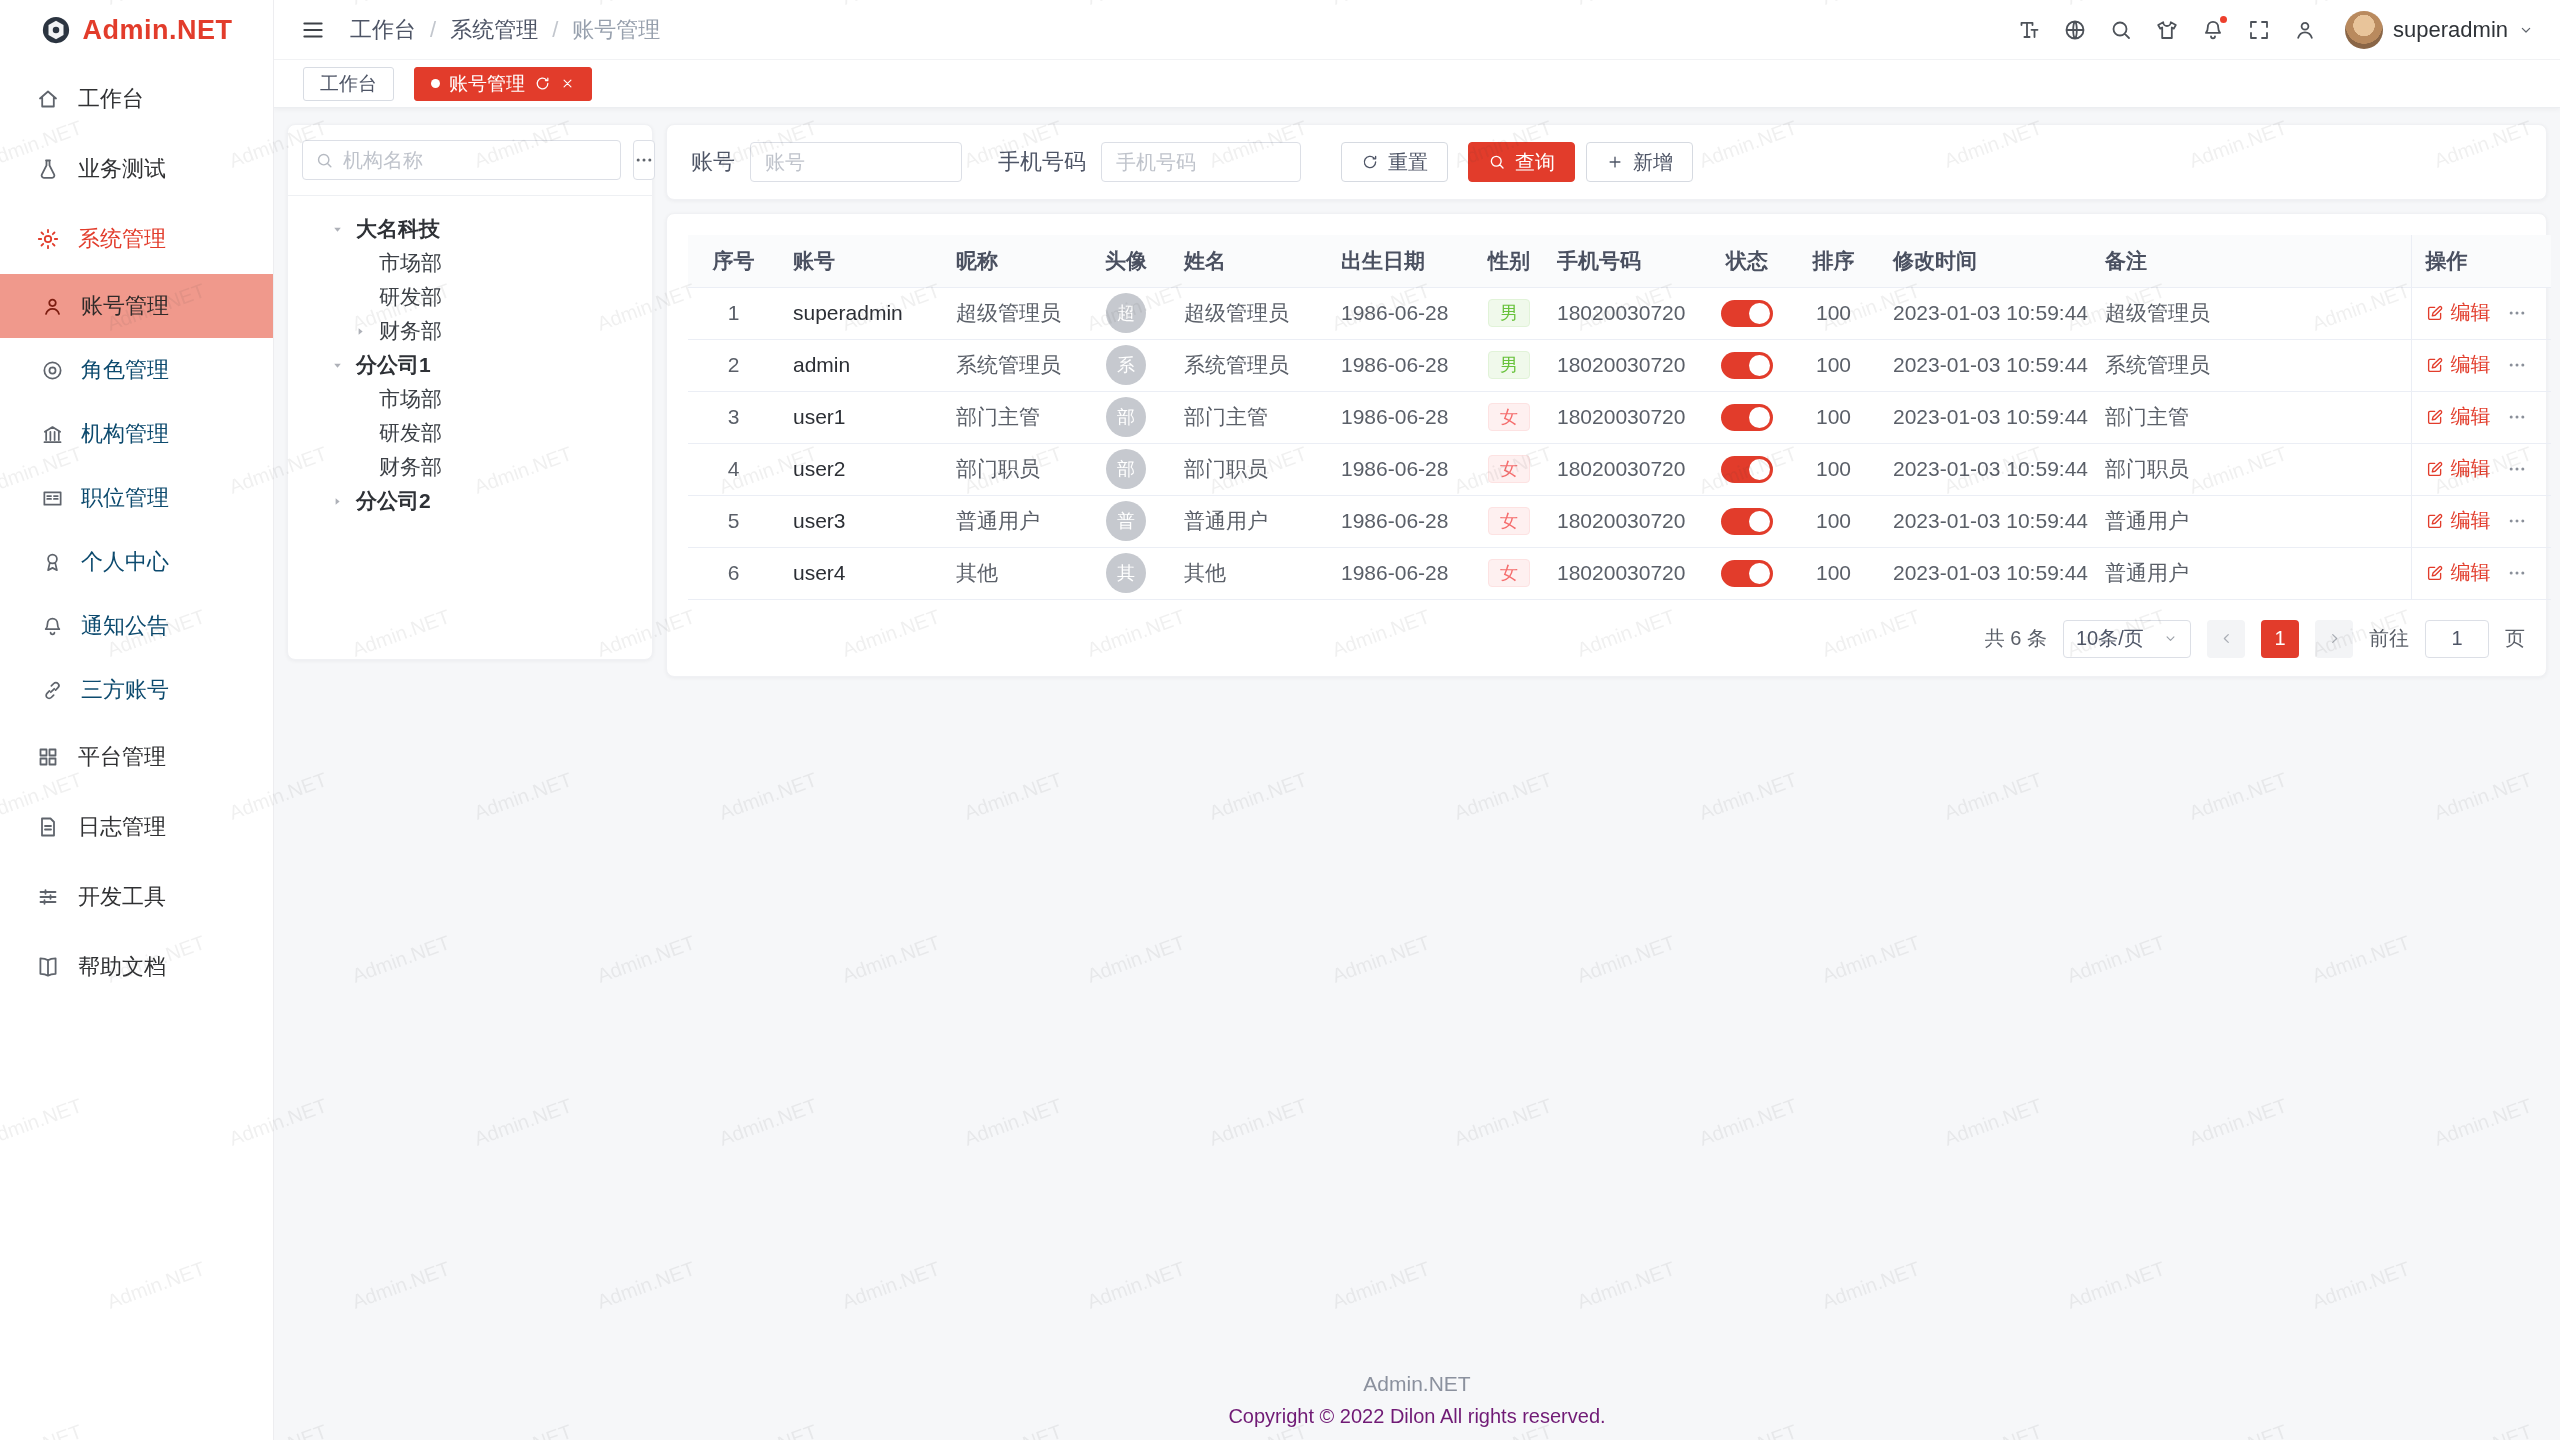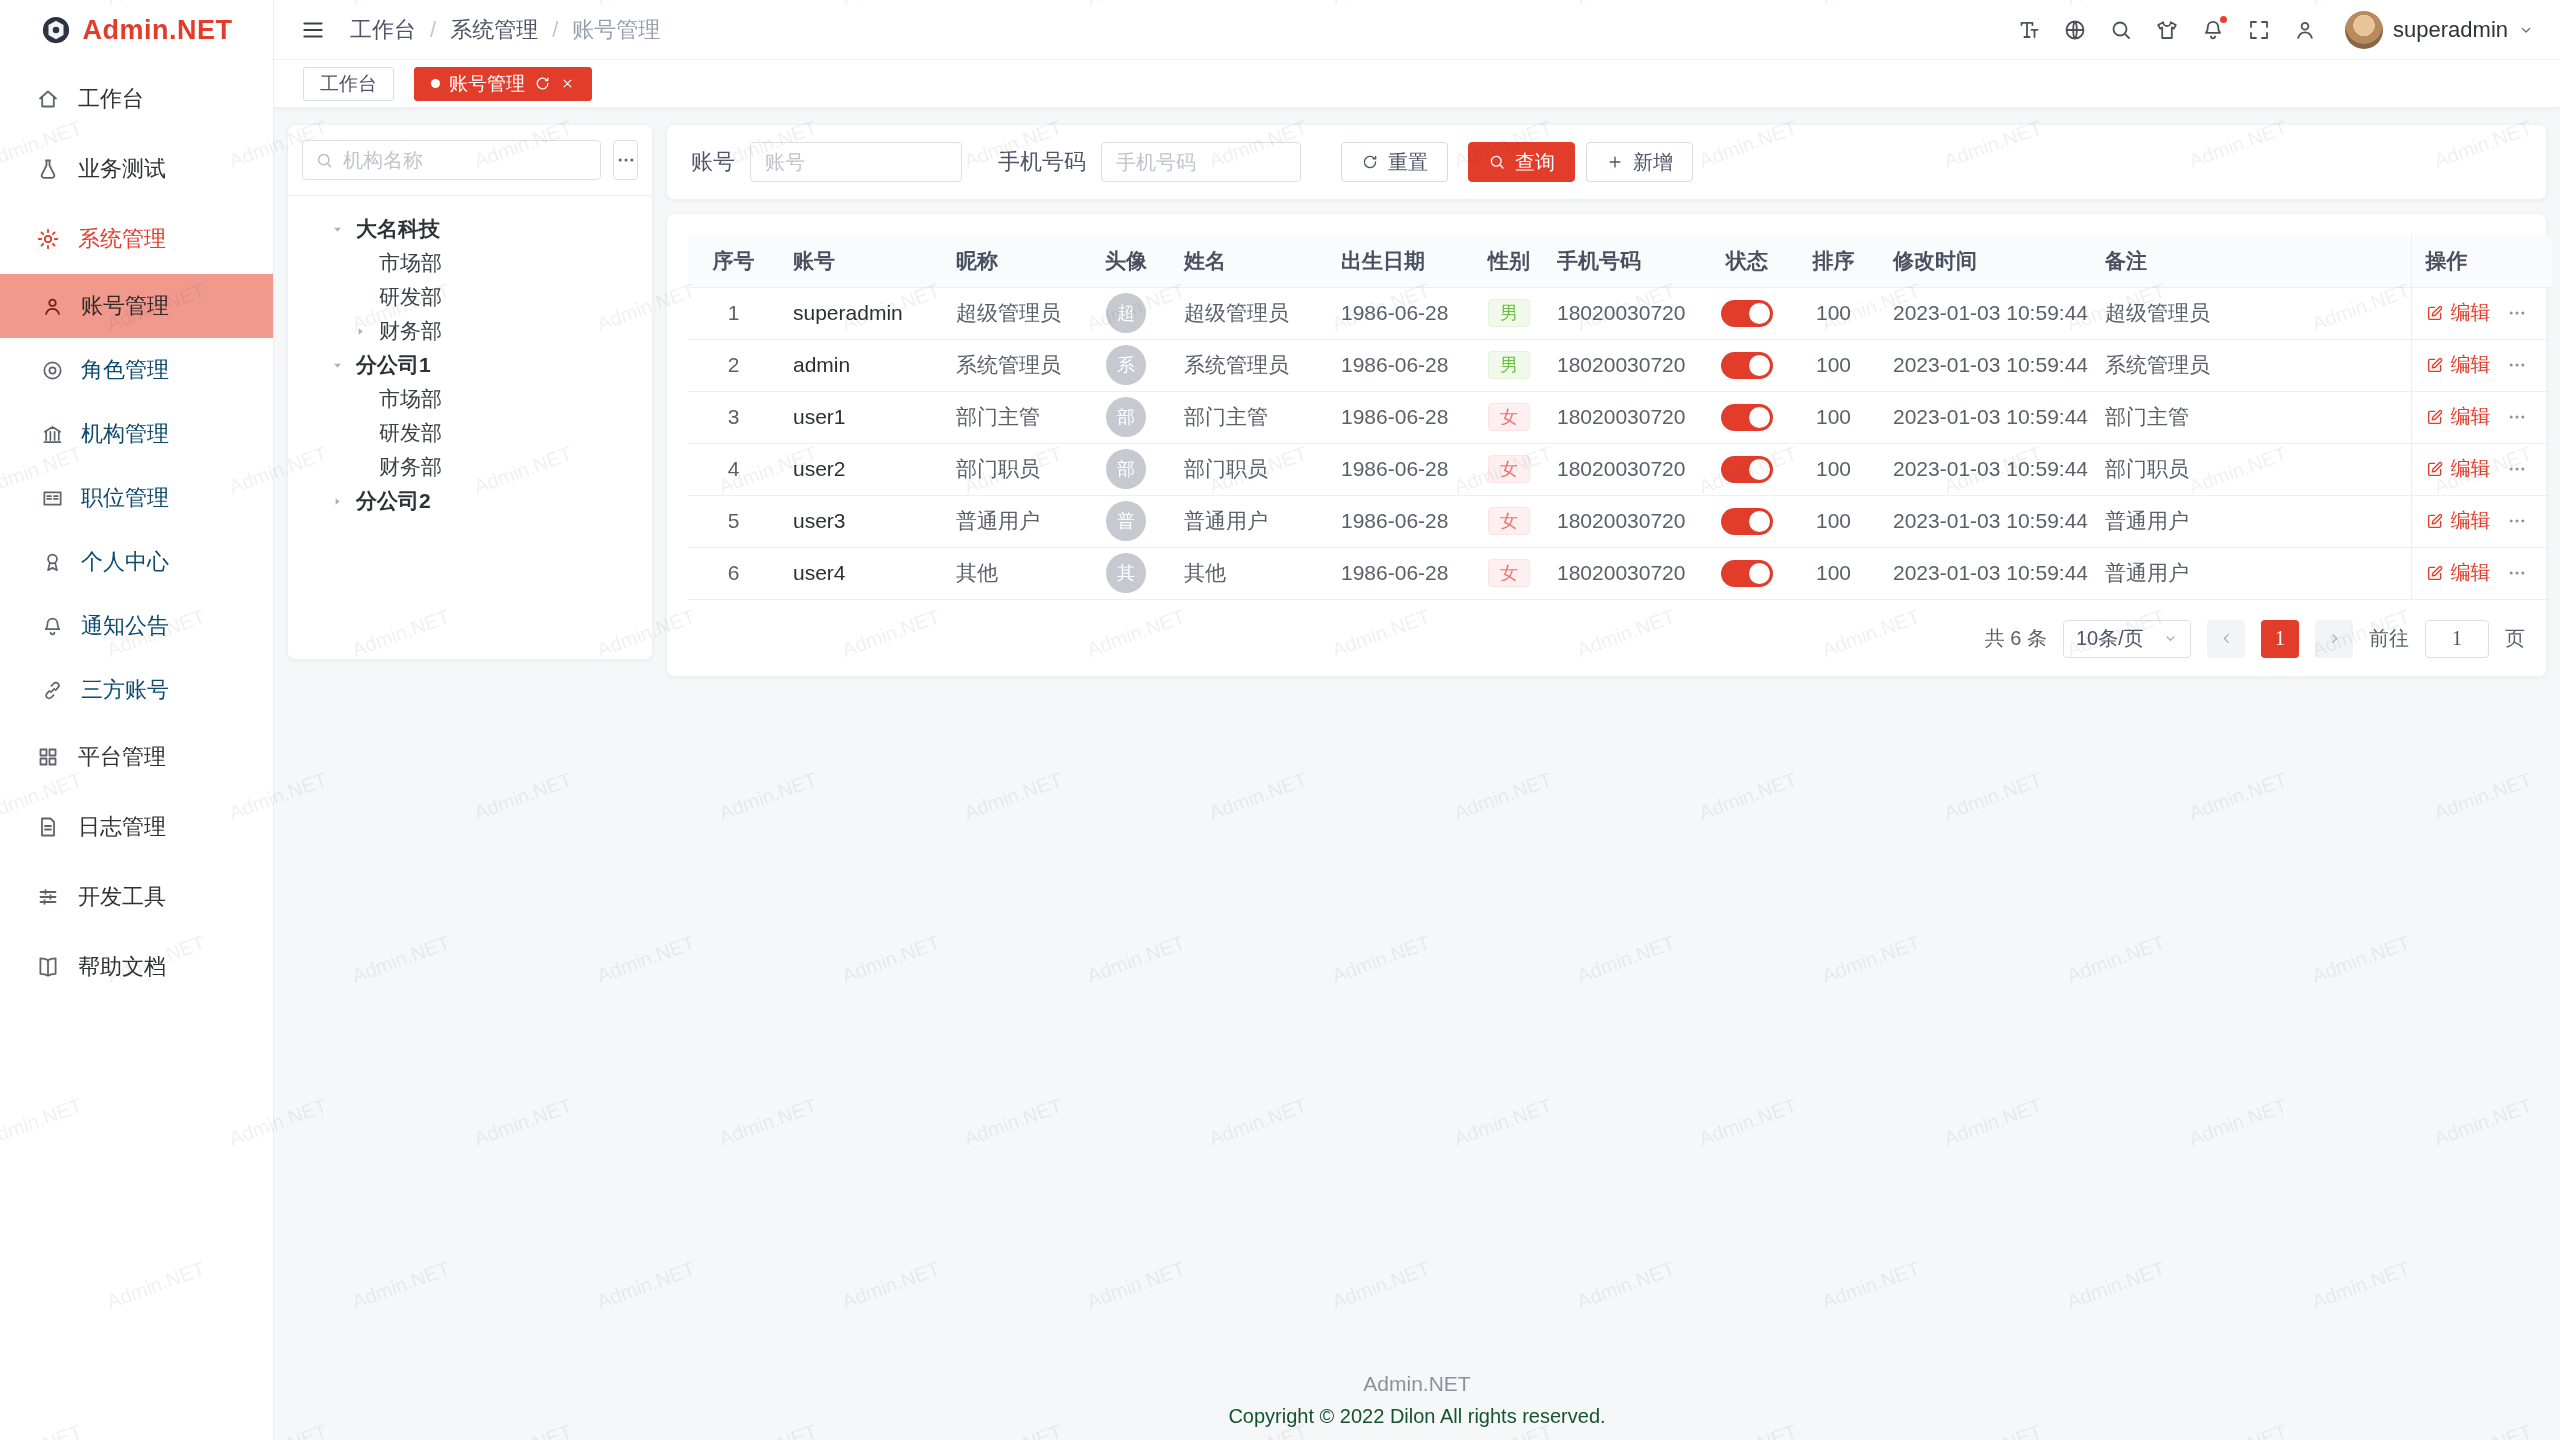--- a/index.html
+++ b/index.html
@@ -1,19 +1,19 @@
 <!DOCTYPE html>
 <html style="--primary: #e23c2b;"><head>
 <meta charset="utf-8">
 <style>
 *{margin:0;padding:0;box-sizing:border-box}
 html,body{width:2560px;height:1440px}
 :root{--primary:#e23c2b}
 body{font-family:"Liberation Sans","DejaVu Sans",sans-serif;background:#f6f7f9;color:#303133;font-size:22px;overflow:hidden}
-input,button{font-family:Liberation Serif, serif}
+input,button{font-family:Liberation Sans, sans-serif}
 .icon,[data-icon]{display:inline-flex}
 .icon svg,[data-icon] svg{width:100%;height:100%;display:block}
 
 .app{display:flex;width:100%;height:100%}
 .sidebar{width:274px;flex:none;background:#fff;border-right:1px solid #ededf0;display:flex;flex-direction:column;position:relative;z-index:2}
 .logo-row{height:60px;flex:none;display:flex;align-items:center;justify-content:center;gap:12px;cursor:pointer}
 .logo-mark{width:30px;height:30px}
 .logo-text{font-size:27px;font-weight:bold;color:var(--primary);letter-spacing:.5px}
 .menu{flex:1;padding-top:4px;overflow:hidden}
 .menu-item{height:70px;display:flex;align-items:center;padding:0 24px 0 36px;cursor:pointer}
@@ -101,21 +101,21 @@
 .pagination{display:flex;align-items:center;justify-content:flex-end;gap:16px;margin-top:20px;font-size:20px;color:#5a5f68}
 .page-select{width:128px;height:38px;border:1px solid #dcdfe6;border-radius:4px;display:flex;align-items:center;justify-content:space-between;padding:0 12px;cursor:pointer;color:#4e5566}
 .sel-chev{width:15px;height:15px;color:#9ba0a8}
 .page-btn{min-width:38px;height:38px;border:0;border-radius:4px;background:#f3f4f6;color:#a9adb5;display:inline-flex;align-items:center;justify-content:center;font-size:20px;cursor:pointer}
 .page-btn .pg-ic{width:17px;height:17px}
 .page-btn.current{background:var(--primary);color:#fff}
 .goto-input{width:64px;height:38px;border:1px solid #dcdfe6;border-radius:4px;text-align:center;font-size:20px;color:#4e5566;outline:0}
 
 .footer{position:absolute;left:0;right:0;bottom:12px;text-align:center;color:#8b919e;pointer-events:none}
 .f-title{font-size:21px;margin-bottom:9px}
-.f-copy{font-size:20px;color:#14532d}
+.f-copy{font-size:20px;color:#701a75}
 
 .watermark{position:fixed;left:0;top:0;width:2560px;height:1440px;pointer-events:none;z-index:50;overflow:hidden}
 .watermark span{position:absolute;font-size:20px;color:rgba(60,60,70,.08);transform:rotate(-20deg);white-space:nowrap}
 </style>
 </head>
 <body>
 
 <div class="app">
 
   <aside class="sidebar">

